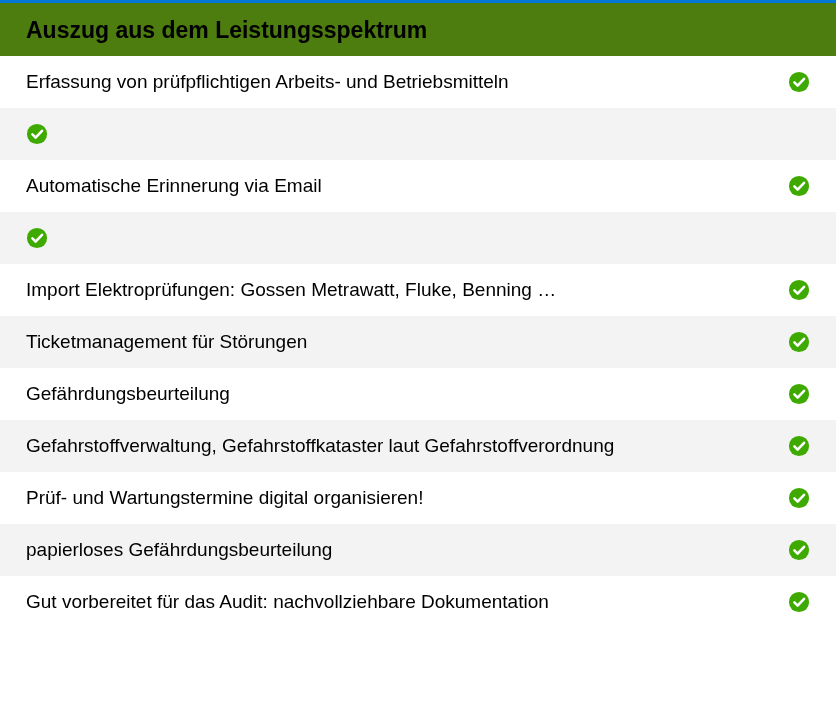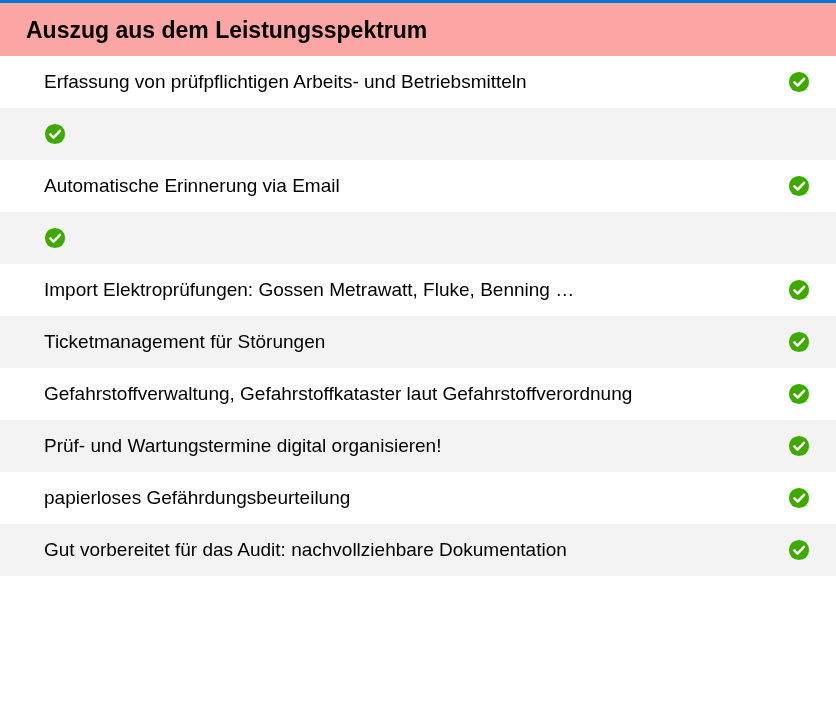--- a/index.html
+++ b/index.html
@@ -14,30 +14,30 @@
     }
     .container {
       width: 100%;
       border-top: 3px solid #0078d4;
     }
     .title {
       font-size: 23px;
       font-weight: bold;
       color: #000;
       padding: 14px 10px 12px 26px;
-      background: #fca5a5;
+      background: #4d7c0f;
     }
     .list {
       width: 100%;
     }
     .row {
       display: flex;
       align-items: center;
       justify-content: space-between;
-      padding: 15px 26px 15px 44px;
+      padding: 15px 26px 15px 26px;
       font-size: 19px;
       color: #000;
       background: #fff;
     }
     .row:nth-child(even) {
       background: #f3f3f3;
     }
     .row-text {
       flex: 1;
     }
@@ -105,20 +105,29 @@
       <div class="row">
         <span class="row-text">Ticketmanagement für Störungen</span>
         <span class="check-icon">
           <svg viewBox="0 0 24 24">
             <circle cx="12" cy="12" r="11" fill="#3eaa00"></circle>
             <path d="M7 12.5 L10.5 16 L17.5 8.5" stroke="#fff" stroke-width="2.8" fill="none" stroke-linecap="round" stroke-linejoin="round"></path>
           </svg>
         </span>
       </div>
       <div class="row">
+        <span class="row-text">Gefährdungsbeurteilung</span>
+        <span class="check-icon">
+          <svg viewBox="0 0 24 24">
+            <circle cx="12" cy="12" r="11" fill="#3eaa00"></circle>
+            <path d="M7 12.5 L10.5 16 L17.5 8.5" stroke="#fff" stroke-width="2.8" fill="none" stroke-linecap="round" stroke-linejoin="round"></path>
+          </svg>
+        </span>
+      </div>
+      <div class="row">
         <span class="row-text">Gefahrstoffverwaltung, Gefahrstoffkataster laut Gefahrstoffverordnung</span>
         <span class="check-icon">
           <svg viewBox="0 0 24 24">
             <circle cx="12" cy="12" r="11" fill="#3eaa00"></circle>
             <path d="M7 12.5 L10.5 16 L17.5 8.5" stroke="#fff" stroke-width="2.8" fill="none" stroke-linecap="round" stroke-linejoin="round"></path>
           </svg>
         </span>
       </div>
       <div class="row">
         <span class="row-text">Prüf- und Wartungstermine digital organisieren!</span>

